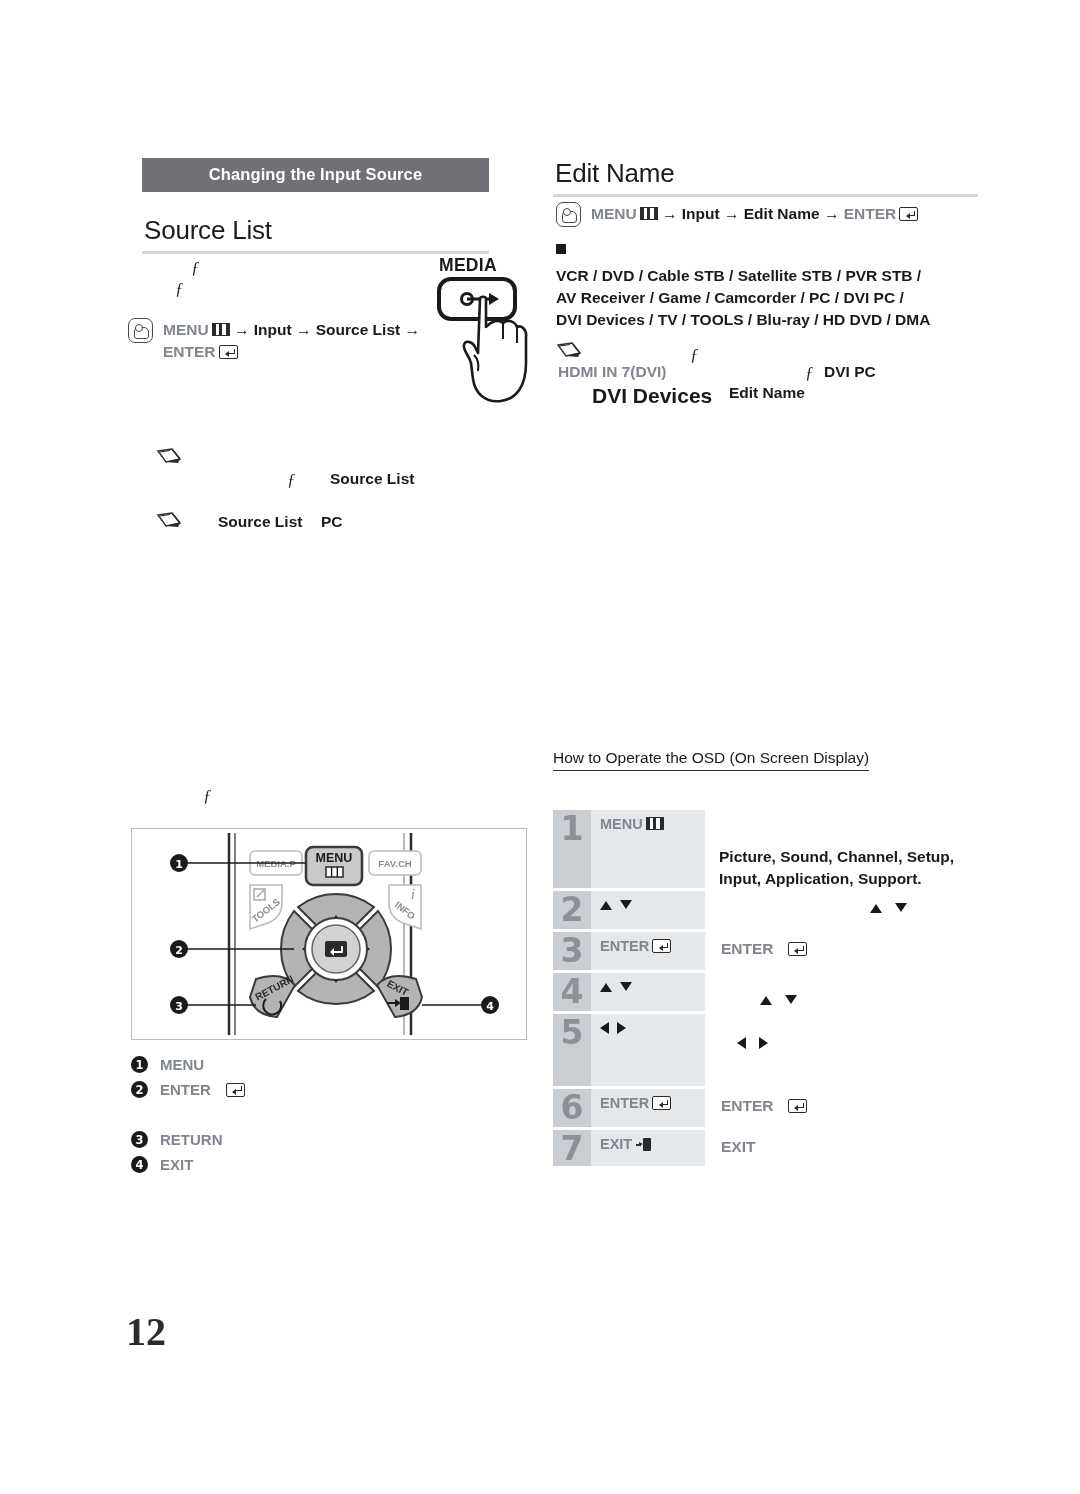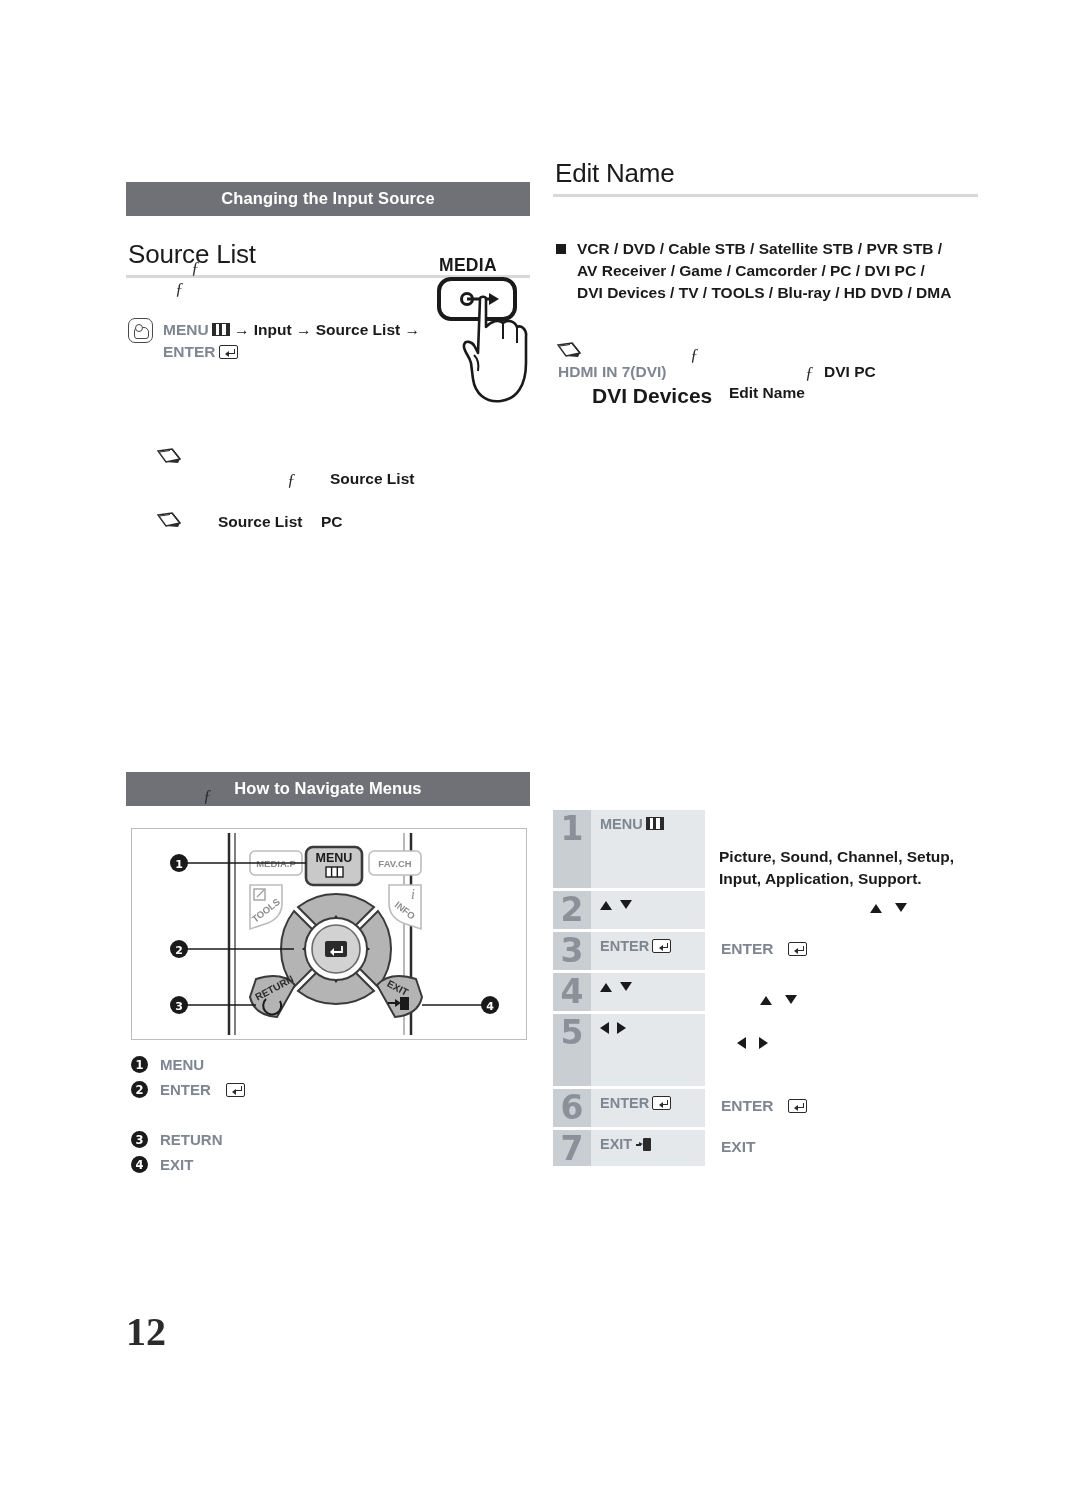--- a/index.html
+++ b/index.html
@@ -7,21 +7,21 @@
     width:1080px;height:1494px;
     background:#ffffff;
     font-family:"Liberation Sans", sans-serif;
     color:#1a1a1a;
     position:relative;
     overflow:hidden;
   }
   .page{position:absolute;inset:0;}
 
   
-  .col-left{position:absolute;left:126px;top:0;width:404px;margin-top:24px;}
+  .col-left{position:absolute;left:142px;top:0;width:347px;}
   .col-right{position:absolute;left:553px;top:0;width:425px;}
 
   .section-bar{
     background:#6f7176;
     color:#ffffff;
     font-size:16.5px;
     font-weight:bold;
     text-align:center;
     padding:7px 0 8px 0;
     letter-spacing:.1px;
@@ -89,21 +89,21 @@
   
   .glyph-exit{
     display:inline-block;width:15px;height:13px;position:relative;vertical-align:-2px;margin-left:4px;
   }
   .glyph-exit .door{position:absolute;right:0;top:0;width:8px;height:13px;background:#2b2b2b;border-radius:1px;}
   .glyph-exit .arr{position:absolute;left:0;top:4px;width:7px;height:5px;}
   .glyph-exit .arr:before{content:"";position:absolute;left:0;top:2px;width:5px;height:1.6px;background:#2b2b2b;}
   .glyph-exit .arr:after{content:"";position:absolute;left:3px;top:0;border-top:2.5px solid transparent;border-bottom:2.5px solid transparent;border-left:4px solid #2b2b2b;}
 
   
-  .bullet-row{display:flex;gap:11px;font-size:15.5px;font-weight:bold;line-height:1.42;}
+  .bullet-row{display:flex;gap:11px;font-size:15.5px;font-weight:bold;line-height:1.42;flex-direction:column;}
   .sq{flex:0 0 auto;width:10px;height:10px;background:#1a1a1a;margin-top:6px;}
 
   
   .pencil{display:inline-block;width:26px;height:16px;position:relative;}
   .pencil svg{position:absolute;left:0;top:0;}
 
   
   .source-art{position:absolute;left:433px;top:255px;width:100px;height:160px;}
   .source-label{
     position:absolute;left:6px;top:0;font-size:17.5px;font-weight:bold;
@@ -237,20 +237,34 @@
     </span>
   </div>
   <span style="position:absolute;left:218px;top:513px;font-size:15.5px;font-weight:bold;">Source List</span>
   <span style="position:absolute;left:321px;top:513px;font-size:15.5px;font-weight:bold;">PC</span>
 
   <div class="col-right" style="top:158px;">
     <div class="h2">Edit Name</div>
     <div class="rule"></div>
   </div>
 
+  <div style="position:absolute;left:556px;top:202px;width:425px;">
+    <div class="pathline">
+      <span class="press-icon"></span>
+      <span class="pathtext">
+        <span class="gray">MENU</span><span class="glyph-menu"></span>
+        <span class="bk">→</span>
+        <span class="bk">Input</span>
+        <span class="bk">→</span>
+        <span class="bk">Edit Name</span>
+        <span class="bk">→</span>
+        <span class="gray">ENTER</span><span class="glyph-enter"></span>
+      </span>
+    </div>
+  </div>
 
   <div style="position:absolute;left:556px;top:238px;width:425px;">
     <div class="bullet-row">
       <span class="sq"></span>
       <span>
         <span>VCR / DVD / Cable STB / Satellite STB / PVR STB /</span><br>
         <span>AV Receiver / Game / Camcorder / PC / DVI PC /</span><br>
         <span>DVI Devices / TV / TOOLS / Blu-ray / HD DVD / DMA</span>
       </span>
     </div>
@@ -267,23 +281,20 @@
     </span>
   </div>
   <span class="ital-f" style="position:absolute;left:690px;top:345px;">ƒ</span>
   <span class="gray" style="position:absolute;left:558px;top:363px;font-size:15.5px;font-weight:bold;">HDMI IN 7(DVI)</span>
   <span class="ital-f" style="position:absolute;left:805px;top:363px;">ƒ</span>
   <span style="position:absolute;left:824px;top:363px;font-size:15.5px;font-weight:bold;">DVI PC</span>
   <span style="position:absolute;left:592px;top:384px;font-size:21px;font-weight:bold;">DVI Devices</span>
   <span style="position:absolute;left:729px;top:384px;font-size:15.5px;font-weight:bold;">Edit Name</span>
 
 
-  <div class="col-left" style="top:748px;">
-    <div class="section-bar">How to Navigate Menus</div>
-  </div>
   <span class="ital-f" style="position:absolute;left:203px;top:786px;">ƒ</span>
 
   <div class="remote-box">
     <svg width="394" height="210" viewBox="0 0 394 210">
 
       <line x1="97" y1="4" x2="97" y2="206" stroke="#2b2b2b" stroke-width="2.5"></line>
       <line x1="103" y1="4" x2="103" y2="206" stroke="#2b2b2b" stroke-width="1.2"></line>
       <line x1="272" y1="4" x2="272" y2="206" stroke="#8a8a8a" stroke-width="1.2"></line>
       <line x1="279" y1="4" x2="279" y2="206" stroke="#2b2b2b" stroke-width="2.5"></line>
 
@@ -365,20 +376,21 @@
     <div class="callout">
       <span class="num">3</span>
       <span>RETURN</span>
     </div>
     <div class="callout">
       <span class="num">4</span>
       <span>EXIT</span>
     </div>
   </div>
 
+  <div class="osd-title">How to Operate the OSD (On Screen Display)</div>
 
   <div class="osd-table">
 
     <div class="osd-row" style="height:78px;">
       <div class="osd-num">1</div>
       <div class="osd-key">
         <span>MENU</span><span class="glyph-menu"></span>
       </div>
       <div class="osd-desc" style="padding-top:36px;padding-left:14px;">Picture, Sound, Channel, Setup, Input, Application, Support.</div>
     </div>

